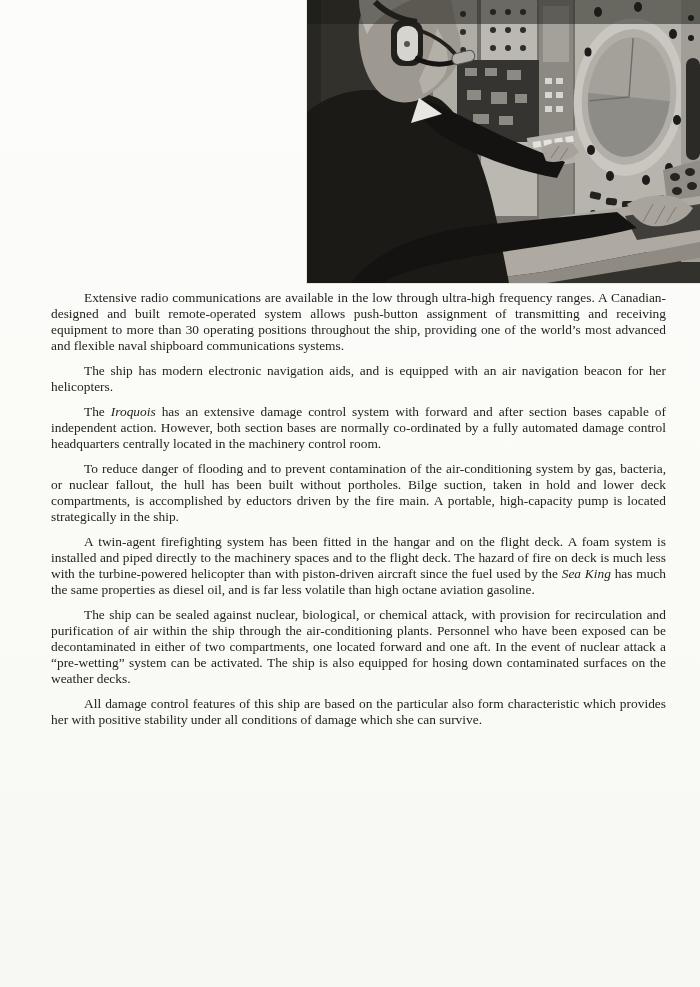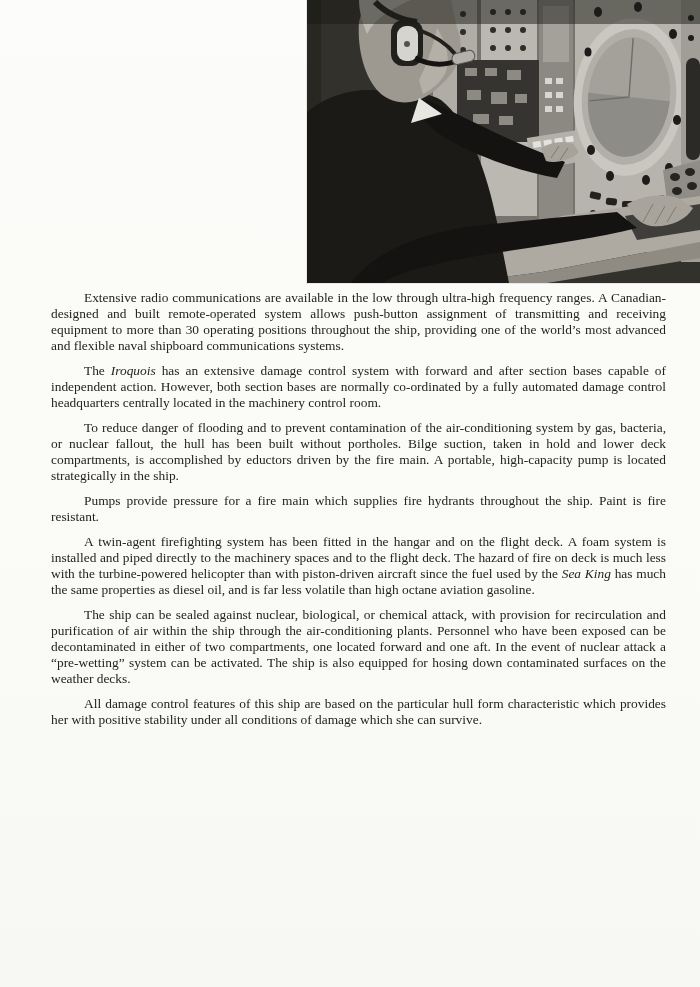--- a/index.html
+++ b/index.html
@@ -195,21 +195,21 @@
       <path d="M320,204 C337,195 356,193 371,198 L386,208 C379,221 360,228 344,226 C333,224 325,216 320,204 Z" fill="#a8a49c"></path>
       <path d="M336,222 L346,204 M348,224 L358,206 M360,222 L369,207" stroke="#7e7a72" stroke-width="1" fill="none"></path>
 
       <rect width="393" height="24" fill="#1a1914" opacity="0.5"></rect>
       <rect width="14" height="283" fill="#1a1914" opacity="0.4"></rect>
     </svg>
   </div>
 
   <div class="content">
       <p class="para"><span>Extensive radio communications are available in the low through ultra-high frequency ranges. A Canadian-designed and built remote-operated system allows push-button assignment of transmitting and receiving equipment to more than 30 operating positions throughout the ship, providing one of the world’s most advanced and flexible naval shipboard communications systems.</span></p>
+      <p class="para"><span>The ship has modern electronic navigation aids, and is equipped with an air navigation beacon for her helicopters.</span></p>
       <p class="para"><span>The </span><em>Iroquois</em><span> has an extensive damage control system with forward and after section bases capable of independent action. However, both section bases are normally co-ordinated by a fully automated damage control headquarters centrally located in the machinery control room.</span></p>
       <p class="para"><span>To reduce danger of flooding and to prevent contamination of the air-conditioning system by gas, bacteria, or nuclear fallout, the hull has been built without portholes. Bilge suction, taken in hold and lower deck compartments, is accomplished by eductors driven by the fire main. A portable, high-capacity pump is located strategically in the ship.</span></p>
-      <p class="para"><span>Pumps provide pressure for a fire main which supplies fire hydrants throughout the ship. Paint is fire resistant.</span></p>
       <p class="para"><span>A twin-agent firefighting system has been fitted in the hangar and on the flight deck. A foam system is installed and piped directly to the machinery spaces and to the flight deck. The hazard of fire on deck is much less with the turbine-powered helicopter than with piston-driven aircraft since the fuel used by the </span><em>Sea King</em><span> has much the same properties as diesel oil, and is far less volatile than high octane aviation gasoline.</span></p>
       <p class="para"><span>The ship can be sealed against nuclear, biological, or chemical attack, with provision for recirculation and purification of air within the ship through the air-conditioning plants. Personnel who have been exposed can be decontaminated in either of two compartments, one located forward and one aft. In the event of nuclear attack a “pre-wetting” system can be activated. The ship is also equipped for hosing down contaminated surfaces on the weather decks.</span></p>
-      <p class="para"><span>All damage control features of this ship are based on the particular hull form characteristic which provides her with positive stability under all conditions of damage which she can survive.</span></p>
+      <p class="para"><span>All damage control features of this ship are based on the particular also form characteristic which provides her with positive stability under all conditions of damage which she can survive.</span></p>
     </div>
 
 </div>
 
 </body></html>

